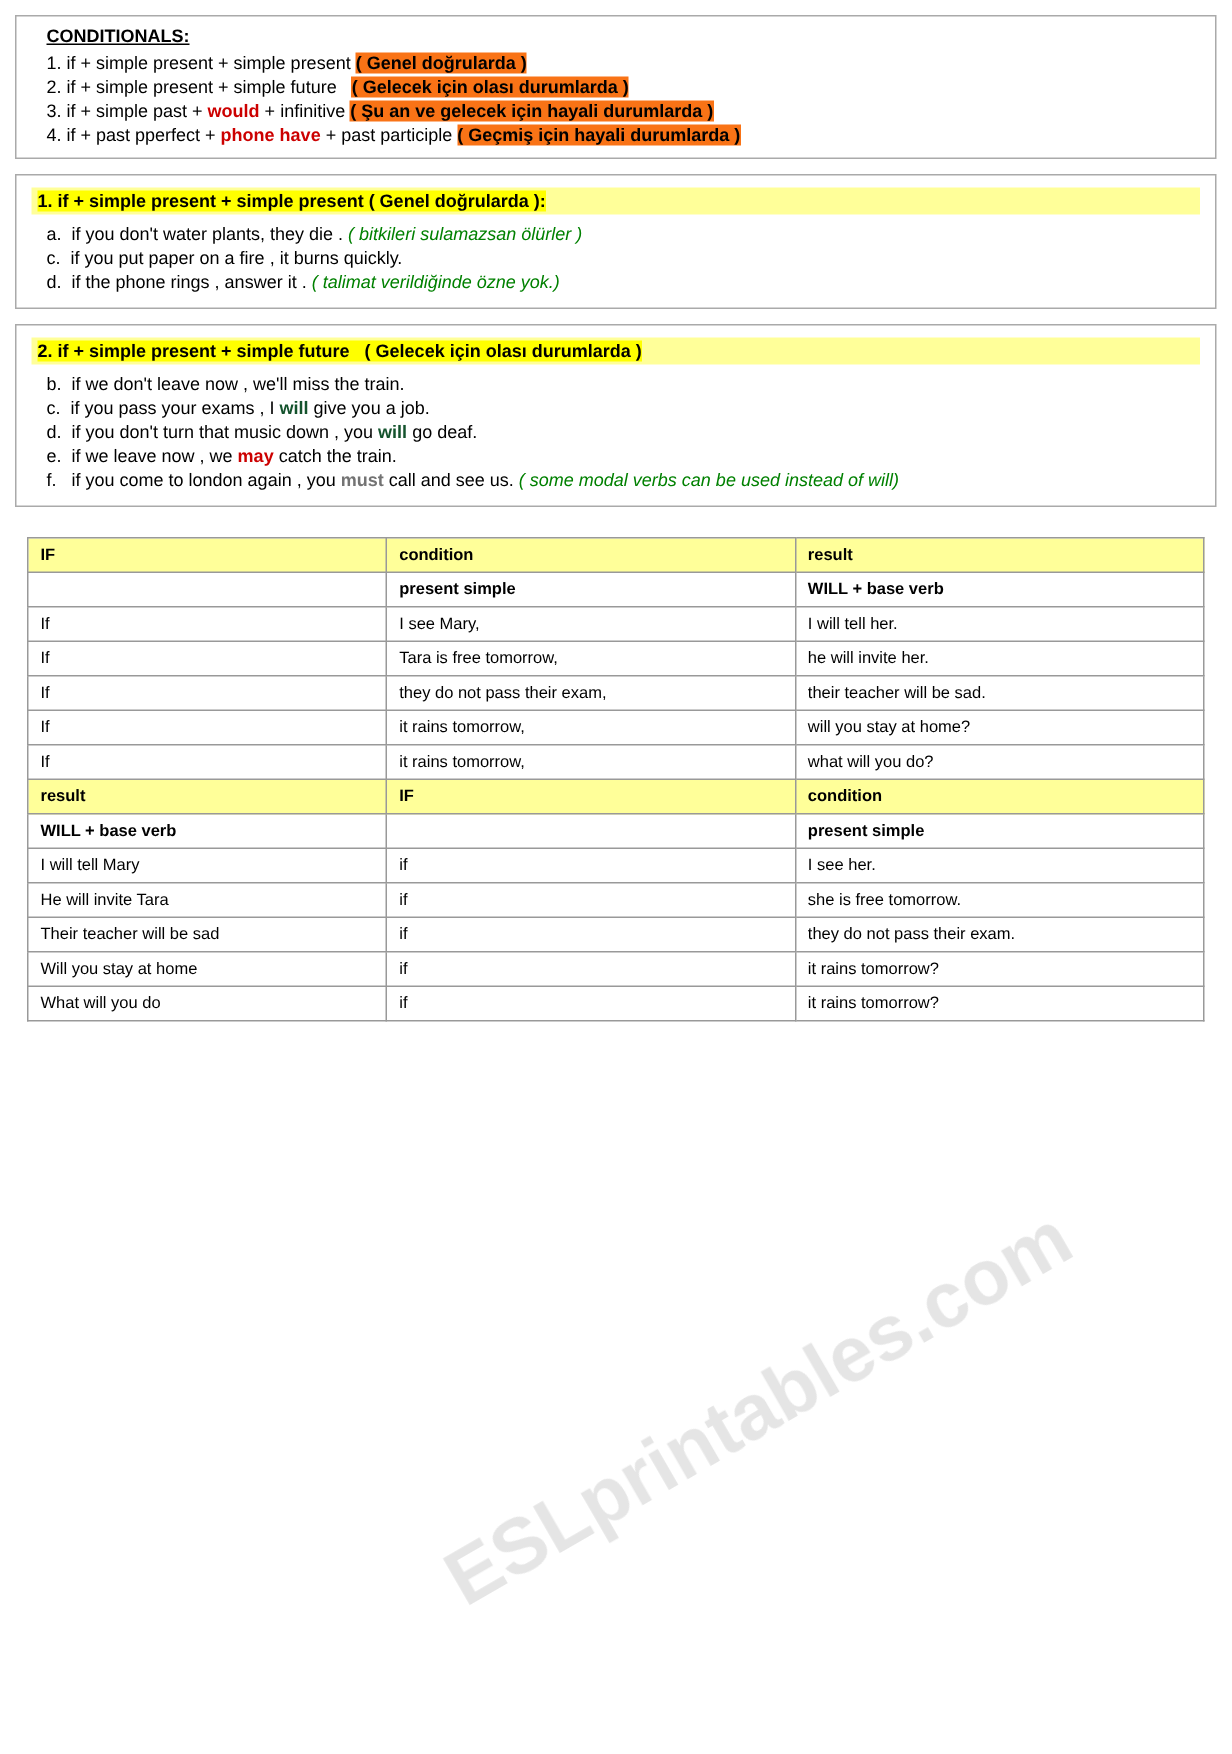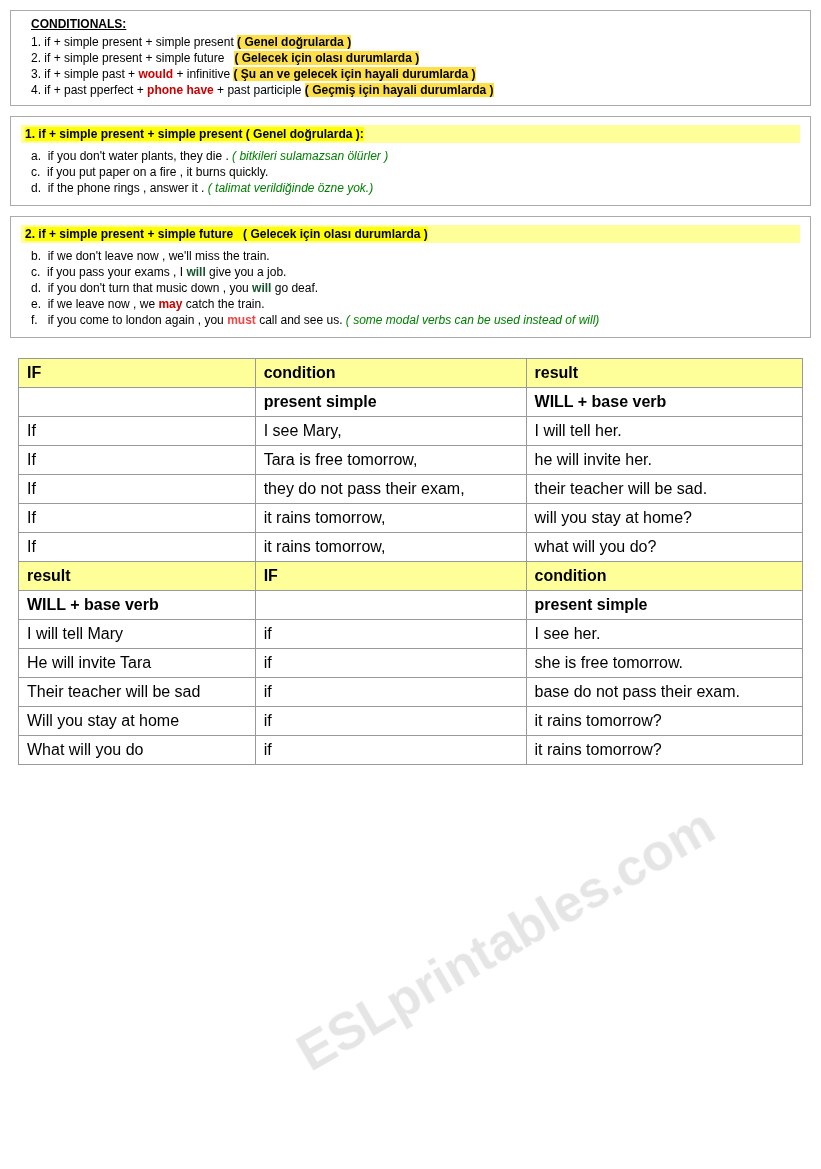--- a/index.html
+++ b/index.html
@@ -28,21 +28,21 @@
     .conditionals-list {
       list-style: none;
       padding: 0;
     }
     .conditionals-list li {
       margin-bottom: 2px;
       font-size: 12px;
     }
     .bold-red { color: #cc0000; font-weight: bold; }
     .bold-yellow-bg {
-      background-color: #fde047;
+      background-color: #f97316;
       font-weight: bold;
     }
 
     
     .cond-type-box {
       border: 1px solid #aaa;
       padding: 8px 10px;
       margin-bottom: 10px;
     }
     .cond-type-header {
@@ -58,33 +58,33 @@
     .cond-examples {
       list-style: none;
       padding-left: 10px;
     }
     .cond-examples li {
       margin-bottom: 2px;
       font-size: 12px;
     }
     .will { color: #14532d; font-weight: bold; }
     .may { color: #cc0000; font-weight: bold; }
-    .must { color: #ef4444; font-weight: bold; }
+    .must { color: #737373; font-weight: bold; }
     .green-text { color: green; font-style: italic; }
 
     
     .table-section {
       margin-top: 20px;
       display: flex;
       justify-content: center;
     }
     .cond-table {
       border-collapse: collapse;
       width: 785px;
-      font-size: 16px;
+      font-size: 11px;
     }
     .cond-table td, .cond-table th {
       border: 1px solid #999;
       padding: 5px 8px;
       vertical-align: middle;
     }
     .header-row td {
       background-color: #ffff99;
       font-weight: bold;
     }
@@ -218,21 +218,21 @@
       <td>I see her.</td>
     </tr>
     <tr class="data-row">
       <td>He will invite Tara</td>
       <td>if</td>
       <td>she is free tomorrow.</td>
     </tr>
     <tr class="data-row">
       <td>Their teacher will be sad</td>
       <td>if</td>
-      <td>base do not pass their exam.</td>
+      <td>they do not pass their exam.</td>
     </tr>
     <tr class="data-row">
       <td>Will you stay at home</td>
       <td>if</td>
       <td>it rains tomorrow?</td>
     </tr>
     <tr class="data-row">
       <td>What will you do</td>
       <td>if</td>
       <td>it rains tomorrow?</td>

